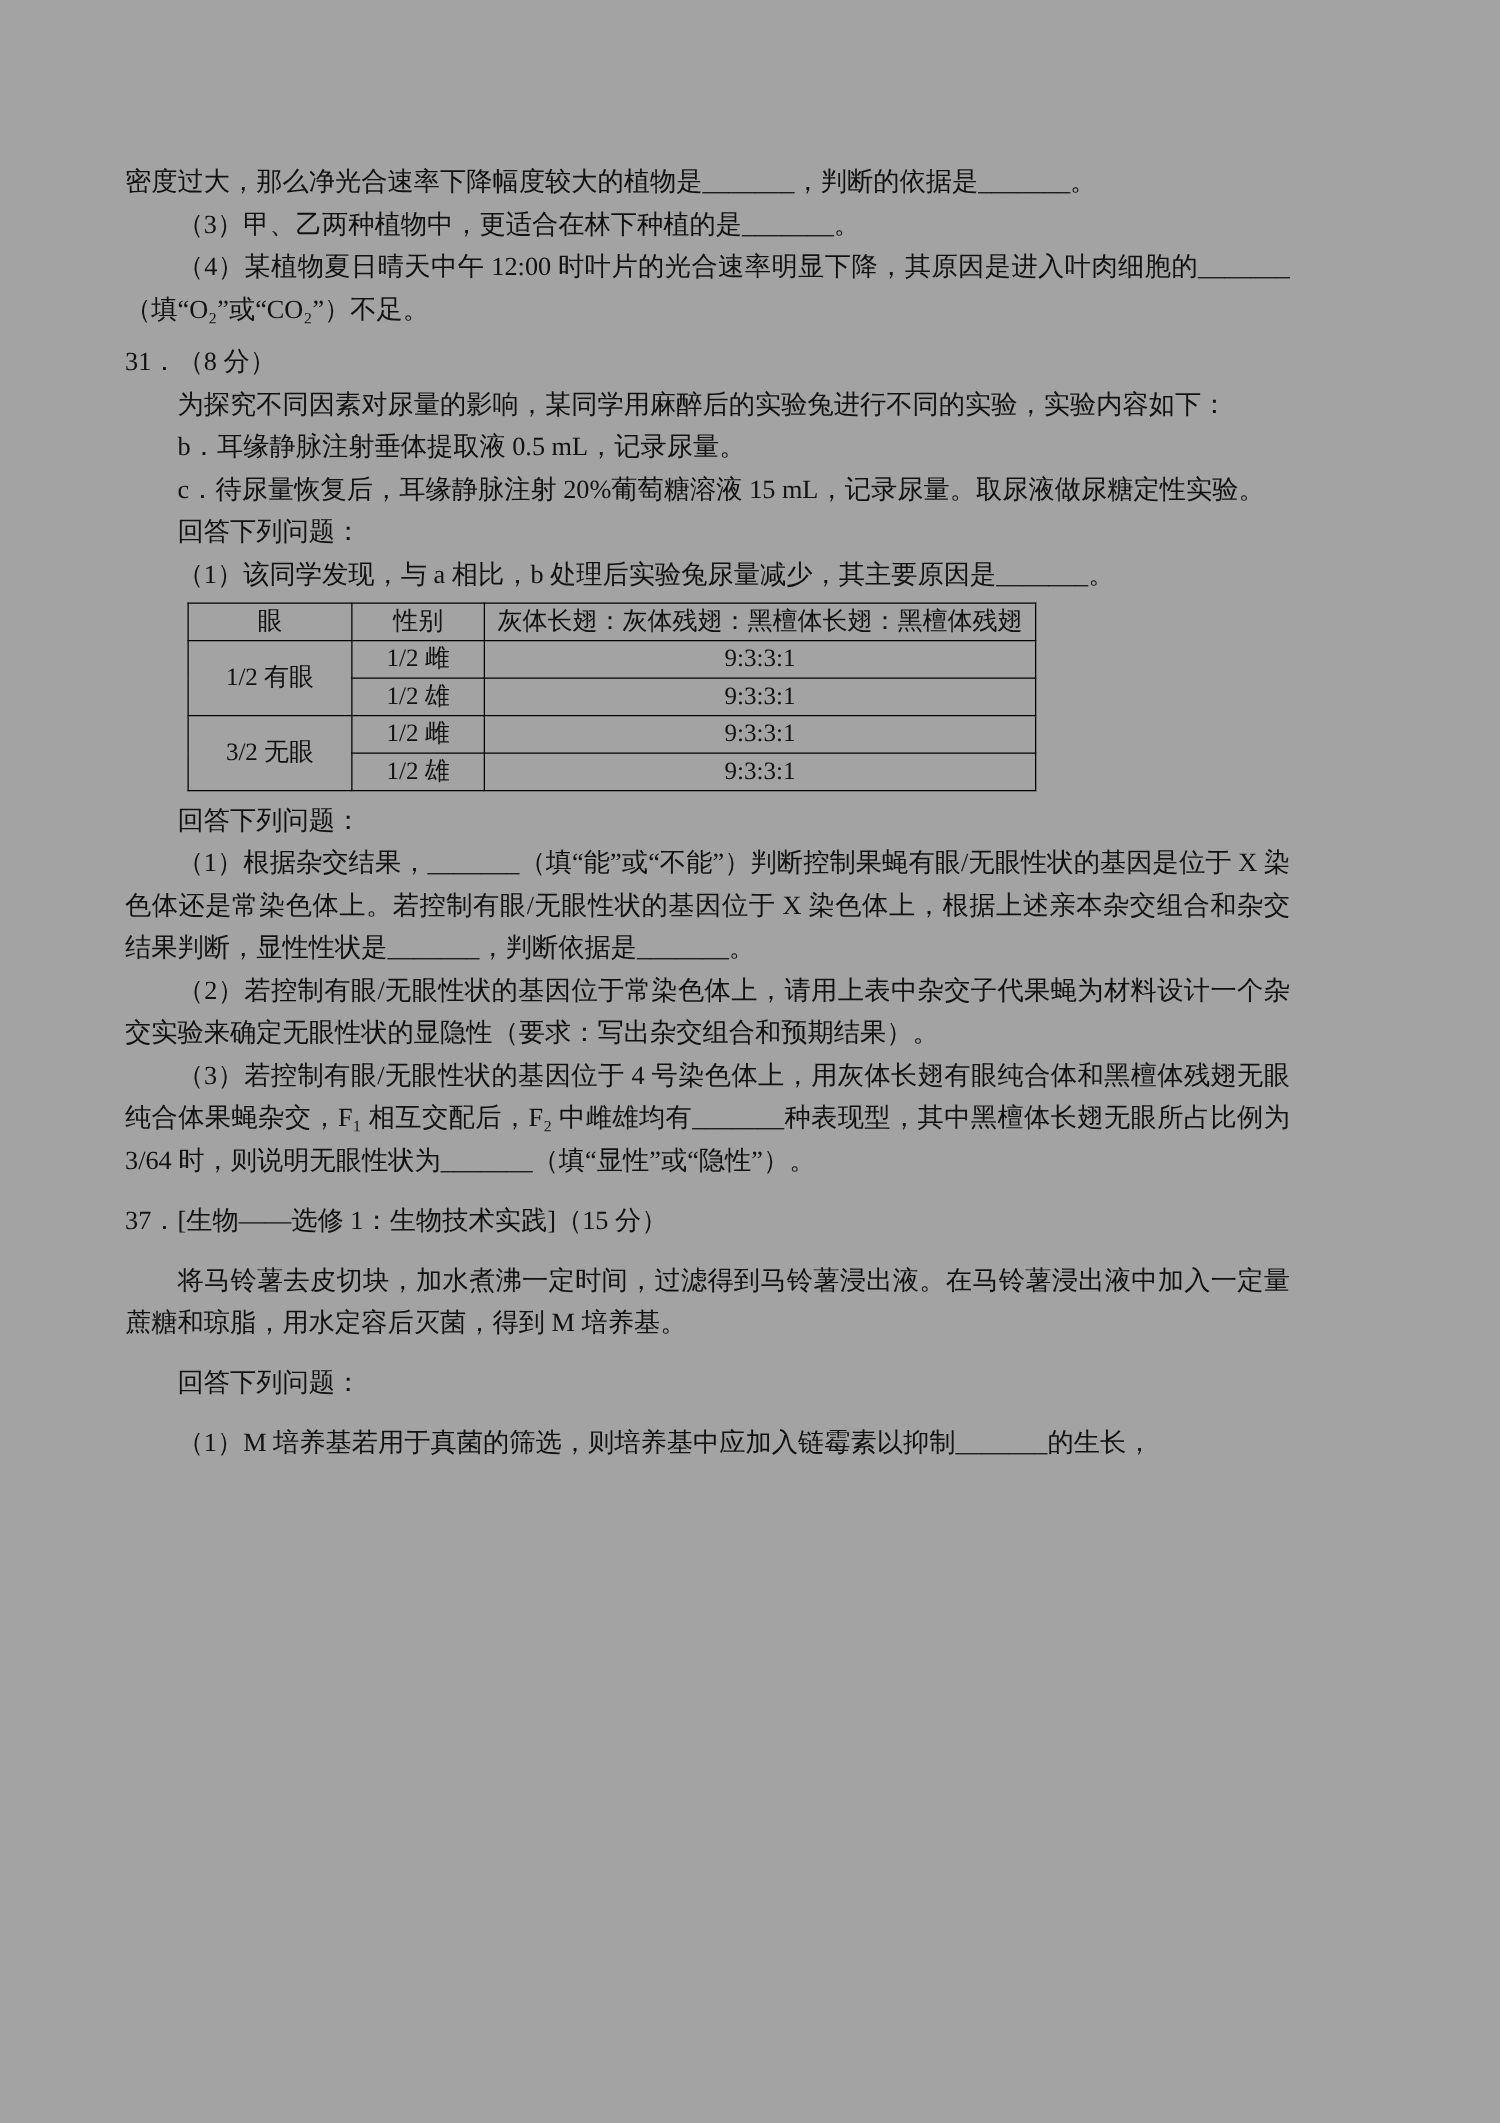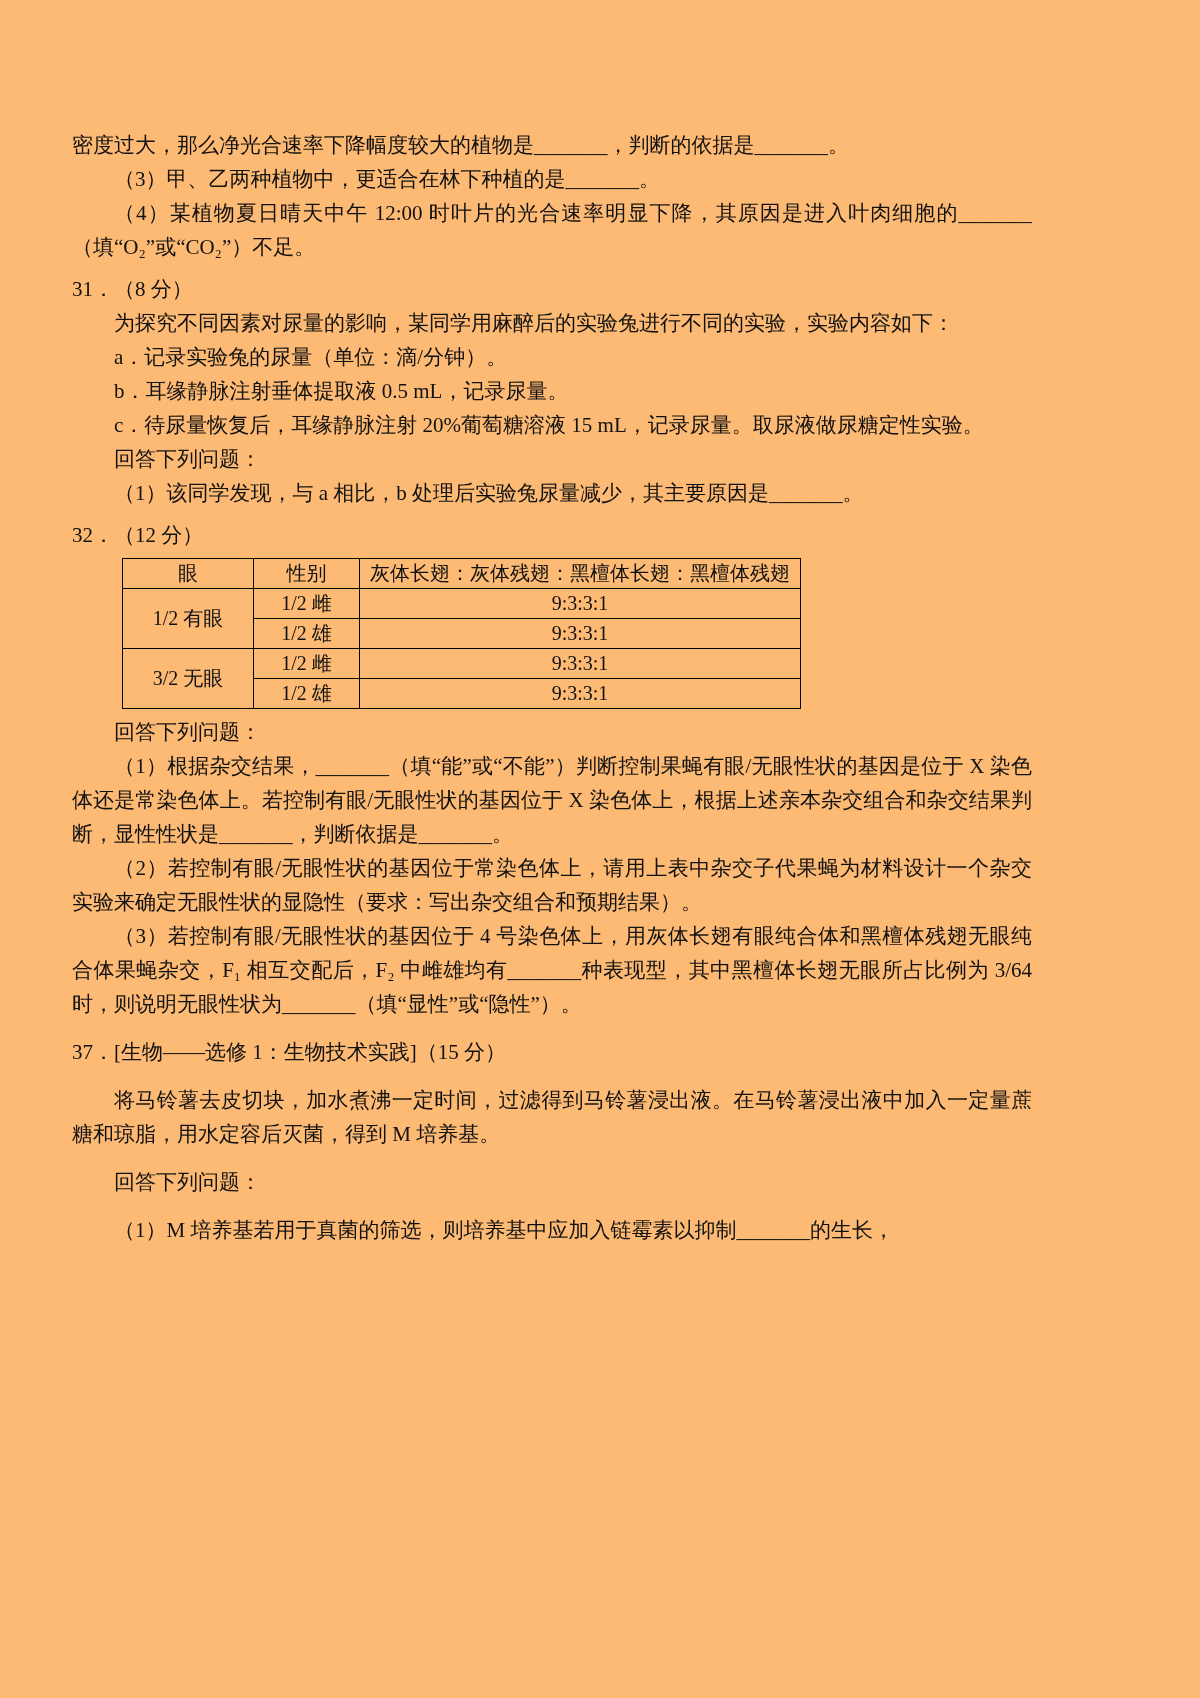--- a/index.html
+++ b/index.html
@@ -4,23 +4,23 @@
 <style>
   html, body {
     margin: 0;
     padding: 0;
     background: #ffffff;
   }
   .page {
     position: relative;
     width: 1200px;
     height: 1698px;
-    background: #fdba74;
+    background: #a3a3a3;
     box-sizing: border-box;
-    padding: 128px 168px 60px 72px;
+    padding: 128px 168px 60px 100px;
     font-family: "Liberation Serif", "DejaVu Serif", serif;
     font-size: 21px;
     line-height: 34px;
     color: #111111;
     overflow: hidden;
   }
   p.para {
     margin: 0;
     text-align: justify;
   }
@@ -57,27 +57,25 @@
 <body>
 
 <div class="page">
 
   <p class="para">密度过大，那么净光合速率下降幅度较大的植物是_______，判断的依据是_______。</p>
   <p class="para indent">（3）甲、乙两种植物中，更适合在林下种植的是_______。</p>
   <p class="para indent">（4）某植物夏日晴天中午 12:00 时叶片的光合速率明显下降，其原因是进入叶肉细胞的_______（填“O₂”或“CO₂”）不足。</p>
 
   <p class="para qnum">31．（8 分）</p>
   <p class="para indent">为探究不同因素对尿量的影响，某同学用麻醉后的实验兔进行不同的实验，实验内容如下：</p>
-  <p class="para indent">a．记录实验兔的尿量（单位：滴/分钟）。</p>
   <p class="para indent">b．耳缘静脉注射垂体提取液 0.5 mL，记录尿量。</p>
   <p class="para indent">c．待尿量恢复后，耳缘静脉注射 20%葡萄糖溶液 15 mL，记录尿量。取尿液做尿糖定性实验。</p>
   <p class="para indent">回答下列问题：</p>
   <p class="para indent">（1）该同学发现，与 a 相比，b 处理后实验兔尿量减少，其主要原因是_______。</p>
 
-  <p class="para qnum">32．（12 分）</p>
 
   <table class="ftable">
     <tbody>
       <tr>
         <td class="c-eye">眼</td>
         <td class="c-sex">性别</td>
         <td class="c-ratio">灰体长翅：灰体残翅：黑檀体长翅：黑檀体残翅</td>
       </tr>
       <tr>
         <td class="c-eye" rowspan="2">1/2 有眼</td>

